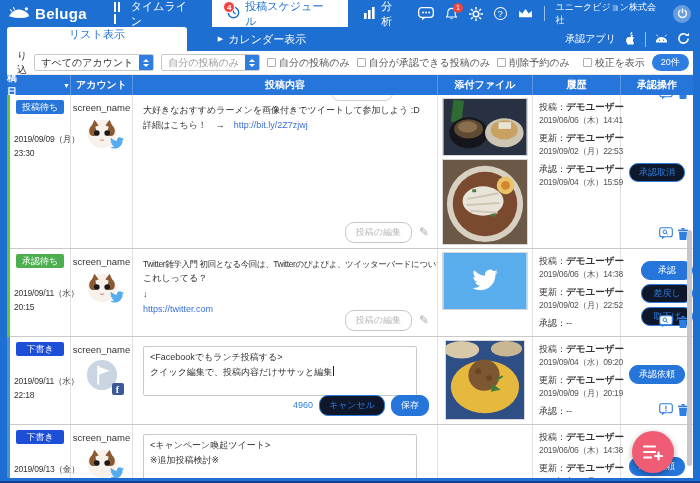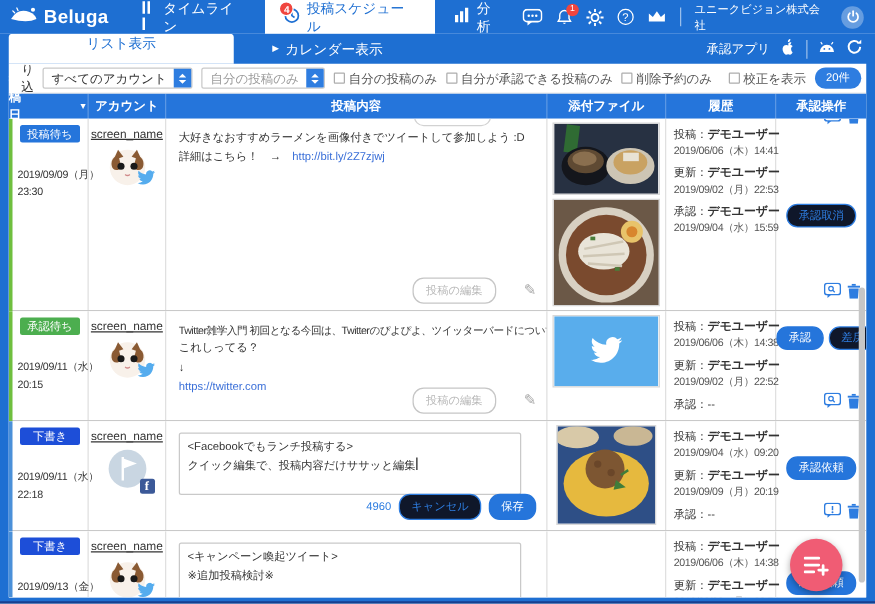--- a/index.html
+++ b/index.html
@@ -74,31 +74,31 @@
   .c-hist{width:88px; padding:6px 2px 0 6px;}
   .c-ops{width:72px; border-right:none; overflow:hidden;}
 
   .strip{ position:absolute; left:0; top:0; bottom:-1px; width:3px; }
   .strip.green{ background:#6fbf3f; } .strip.blue{ background:#4a90d9; }
   .status-badge{ margin:5px 4px 19px 9px; width:48px; height:14px; border-radius:2px; color:#fff; font-size:9px;
                  display:flex; align-items:center; justify-content:center; }
   .st-scheduled{ background:#2575db; } .st-pending{ background:#4cae4f; } .st-draft{ background:#1d4ed8; }
   .date-txt{ padding-left:7px; font-size:8.5px; color:#333; line-height:1.6; letter-spacing:-.2px; white-space:nowrap; }
 
-  .sname{ margin-top:7px; text-align:center; font-size:9.5px; color:#333;text-decoration:underline; }
+  .sname{ margin-top:7px; text-align:center; font-size:9.5px; color:#333; }
   .avatar-wrap{ position:relative; width:34px; height:34px; margin:3px auto 0; }
   .net-badge{ position:absolute; right:-5px; bottom:-3px; }
   .fb-badge{ width:12px; height:12px; background:#3b5998; border-radius:2px; color:#fff; font-size:10px;
              font-family:"Liberation Serif",serif; font-weight:bold; display:flex; align-items:center; justify-content:center; }
 
   .c-cont{ padding:8px 10px; font-size:9px; color:#333; line-height:1.7; }
   .line{ white-space:nowrap; }
   .line.tight{ font-size:8.5px; letter-spacing:-.4px; }
   .content-link{ color:#3a6fd8; text-decoration:none; }
-  .edit-controls{ position:absolute; right:8px; bottom:5px; display:flex; align-items:center; gap:22px; }
+  .edit-controls{ position:absolute; right:8px; bottom:5px; display:flex; align-items:center; gap:7px; }
   .ghost-btn{ border:1px solid #c6c6c6; color:#b8b8b8; border-radius:9px; font-size:9px; padding:2px 10px; background:#fff; }
   .pencil{ color:#a9a9a9; font-size:12px; line-height:1; }
   .clipped-pill{ position:absolute; top:-10px; right:44px; width:62px; height:16px; border:1px solid #d2d2d2;
                  border-radius:8px; background:#fff; }
 
   .editbox{ margin-top:1px; width:274px; height:50px; border:1px solid #c9c9c9; border-radius:2px;
             padding:3px 6px; font-size:9px; line-height:1.7; background:#fff; overflow:hidden;}
   .editbox.small{ height:56px; }
   .caret{ display:inline-block; width:1px; height:10px; background:#222; vertical-align:-1px; margin-left:1px;}
   .editbox-actions{ position:absolute; right:8px; bottom:8px; display:flex; align-items:center; gap:6px; }
@@ -107,21 +107,21 @@
   .btn-solid{ background:#2575db; color:#fff; border:1px solid #2575db; border-radius:9px; font-size:9px; padding:2px 9px; white-space:nowrap;}
 
   .att-img{ border:1px solid #d8d8d8; display:block; }
 
   .h-entry{ margin-bottom:5px; }
   .h-line1{ font-size:9px; color:#333; white-space:nowrap; }
   .h-user{ font-weight:bold; font-size:9.5px; }
   .h-date{ font-size:8.5px; color:#555; letter-spacing:-.3px; white-space:nowrap; margin-top:1px;}
 
   .ops-center{ position:absolute; top:68px; left:50%; transform:translateX(-50%); }
-  .ops-stack{ display:flex; flex-direction:row; align-items:flex-end; gap:4px; margin-top:12px; }
+  .ops-stack{ display:flex; flex-direction:column; align-items:flex-end; gap:4px; margin-top:12px; }
   .ops-single{ position:absolute; top:28px; left:50%; transform:translateX(-50%); }
   .ops-single.low{ top:32px; }
   .ops-icons{ position:absolute; right:5px; bottom:4px; display:flex; gap:5px; align-items:flex-end; }
   .clipped-icons{ position:absolute; top:-8px; right:5px; display:flex; gap:5px; }
 
   .fab{ position:absolute; right:26px; bottom:10px; width:42px; height:42px; border-radius:50%;
         background:#f05c74; box-shadow:0 2px 6px rgba(0,0,0,.35); display:flex; align-items:center;
         justify-content:center; z-index:7; }
   .vscroll{ position:absolute; right:8px; top:230px; width:5px; height:236px; background:#c6c6c6; border-radius:3px; z-index:5; }
 </style>

